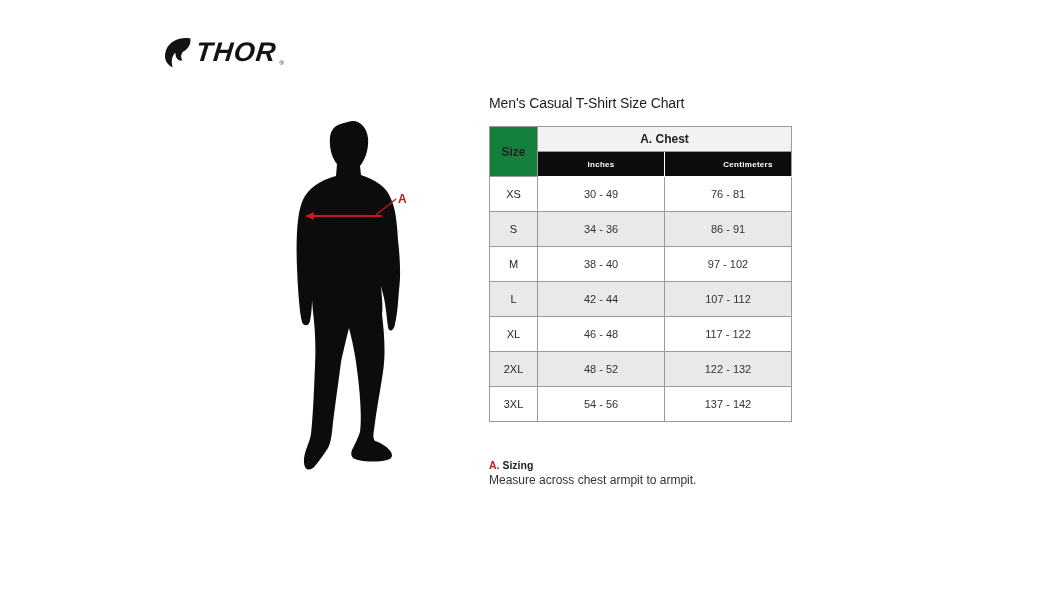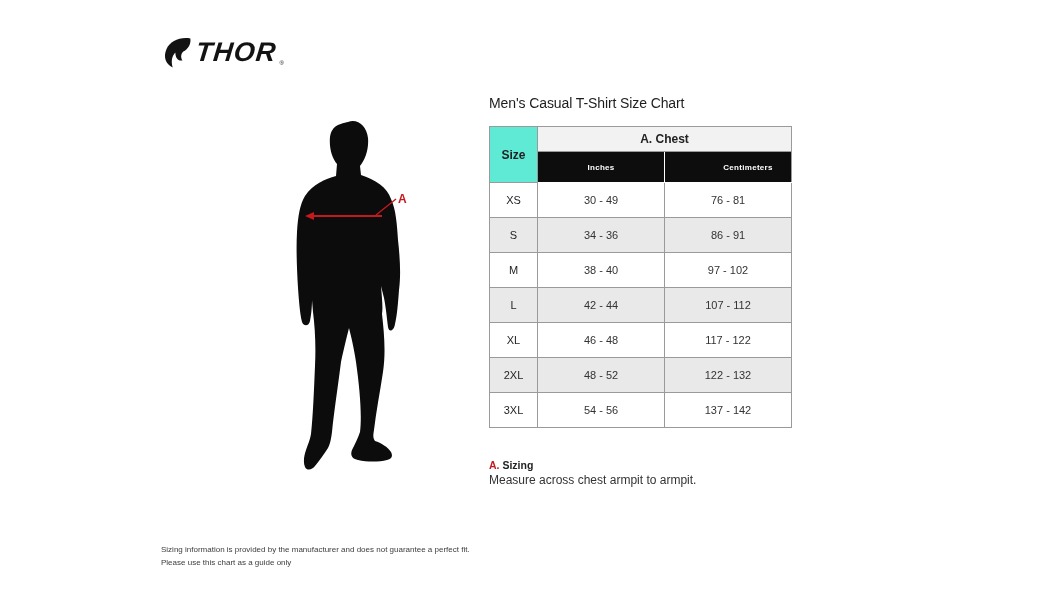--- a/index.html
+++ b/index.html
@@ -18,23 +18,23 @@
   .figure-wrap { position:absolute; left:270px; top:100px; width:190px; height:400px; }
   .ann-text { font-family:"Liberation Sans", sans-serif; font-weight:bold; font-size:12px; fill:#c3191f; }
 
   
   .chart-title { position:absolute; left:489px; top:95px; font-size:14px; font-weight:normal;
                  color:#1d1d1d; letter-spacing:-0.1px; }
 
   table.size-table { position:absolute; left:489px; top:126px; width:302px;
                      border-collapse:collapse; table-layout:fixed; }
   .size-table th, .size-table td { border:1px solid #9a9a9a; text-align:center; vertical-align:middle; }
-  .size-table th.size-col { background:#5eead4; font-size:12px; color:#222; }
+  .size-table th.size-col { background:#15803d; font-size:12px; color:#222; }
   .size-table th.group-col { background:#f2f2f2; font-size:12px; color:#222; height:25px; }
-  .size-table tr.units th { background:#0d0d0d; color:#ffffff; font-size:8px; height:31px;
+  .size-table tr.units th { background:#0d0d0d; color:#ffffff; font-size:8px; height:25px;
                             letter-spacing:0.3px; border:1px solid #ffffff; }
   .size-table tr.units th:last-child { border-right-color:#9a9a9a;padding-left:40px; }
   .size-table tbody td { height:35px; font-size:11px; color:#333; }
   .size-table tbody td.size { font-weight:normal; color:#1e1e1e; }
   .size-table tbody tr:nth-child(even) { background:#e9e9e9; }
 
   
   .howto-heading { position:absolute; left:489px; top:436px; font-size:15px; font-weight:bold; color:#1d1d1d; }
   .measure-key { position:absolute; left:489px; top:459px; font-size:10.5px; font-weight:bold; color:#222; }
   .measure-key .key { color:#c3191f; }
@@ -140,18 +140,14 @@
       </tr>
     </tbody>
   </table>
 
   <div class="measure-key">
     <span class="key">A.</span>
     <span>Sizing</span>
   </div>
   <div class="measure-desc">Measure across chest armpit to armpit.</div>
 
-  <div class="disclaimer">
-    <div>Sizing information is provided by the manufacturer and does not guarantee a perfect fit.</div>
-    <div>Please use this chart as a guide only</div>
-  </div>
 
 </div>
 
 </body></html>

